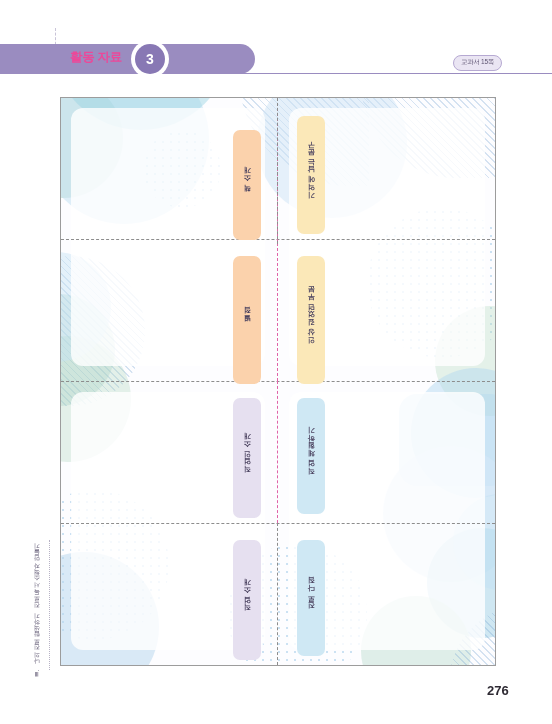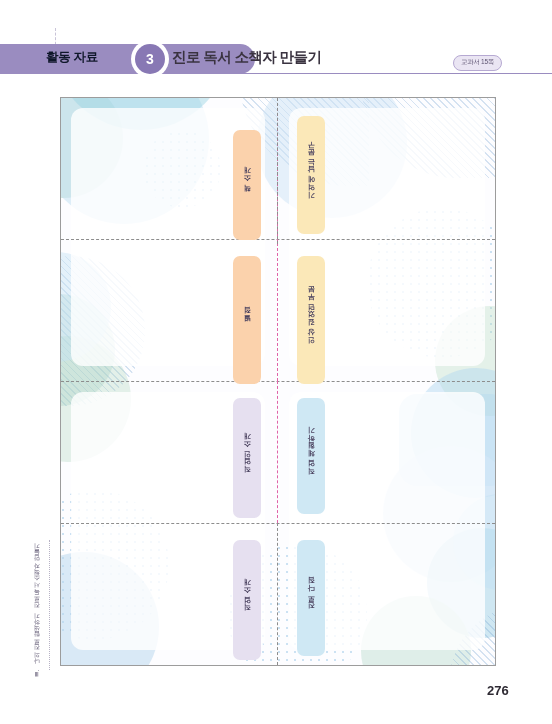--- a/index.html
+++ b/index.html
@@ -44,25 +44,25 @@
     position: absolute;
     left: 0;
     top: 0;
     width: 255px;
     height: 30px;
     background: #9a8cc0;
     border-radius: 0 16px 16px 0;
   }
   .header-bar-label {
     position: absolute;
-    left: 46px;
+    left: 70px;
     top: 5px;
     font-size: 12.5px;
     font-weight: bold;
-    color: #0f172a;
+    color: #ec4899;
     letter-spacing: -0.3px;
     white-space: nowrap;
   }
   .header-num-ring {
     position: absolute;
     left: 131px;
     top: -4px;
     width: 38px;
     height: 38px;
     border-radius: 50%;
@@ -252,21 +252,20 @@
 <div id="page">
 
   <div class="header-guide"></div>
 
   <div class="header">
     <div class="header-bar"></div>
     <div class="header-bar-label">활동 자료</div>
     <div class="header-num-ring"></div>
     <div class="header-num">3</div>
     <div class="header-rule"></div>
-    <div class="header-title">진로 독서 소책자 만들기</div>
   </div>
 
   <div class="header-badge">교과서 15쪽</div>
 
   <div class="sheet">
     <div class="sheet-inner">
 
       <div class="blob" style="left:-58px;  top:-20px;  width:120px; height:120px; background:rgba(150,200,190,0.40);"></div>
       <div class="blob" style="left:-22px;  top:-44px;  width:170px; height:170px; background:rgba(196,226,242,0.55);"></div>
       <div class="blob" style="left:-10px;  top:-58px;  width:180px; height:90px;  background:rgba(150,210,226,0.45); border-radius:0 0 90px 90px;"></div>

